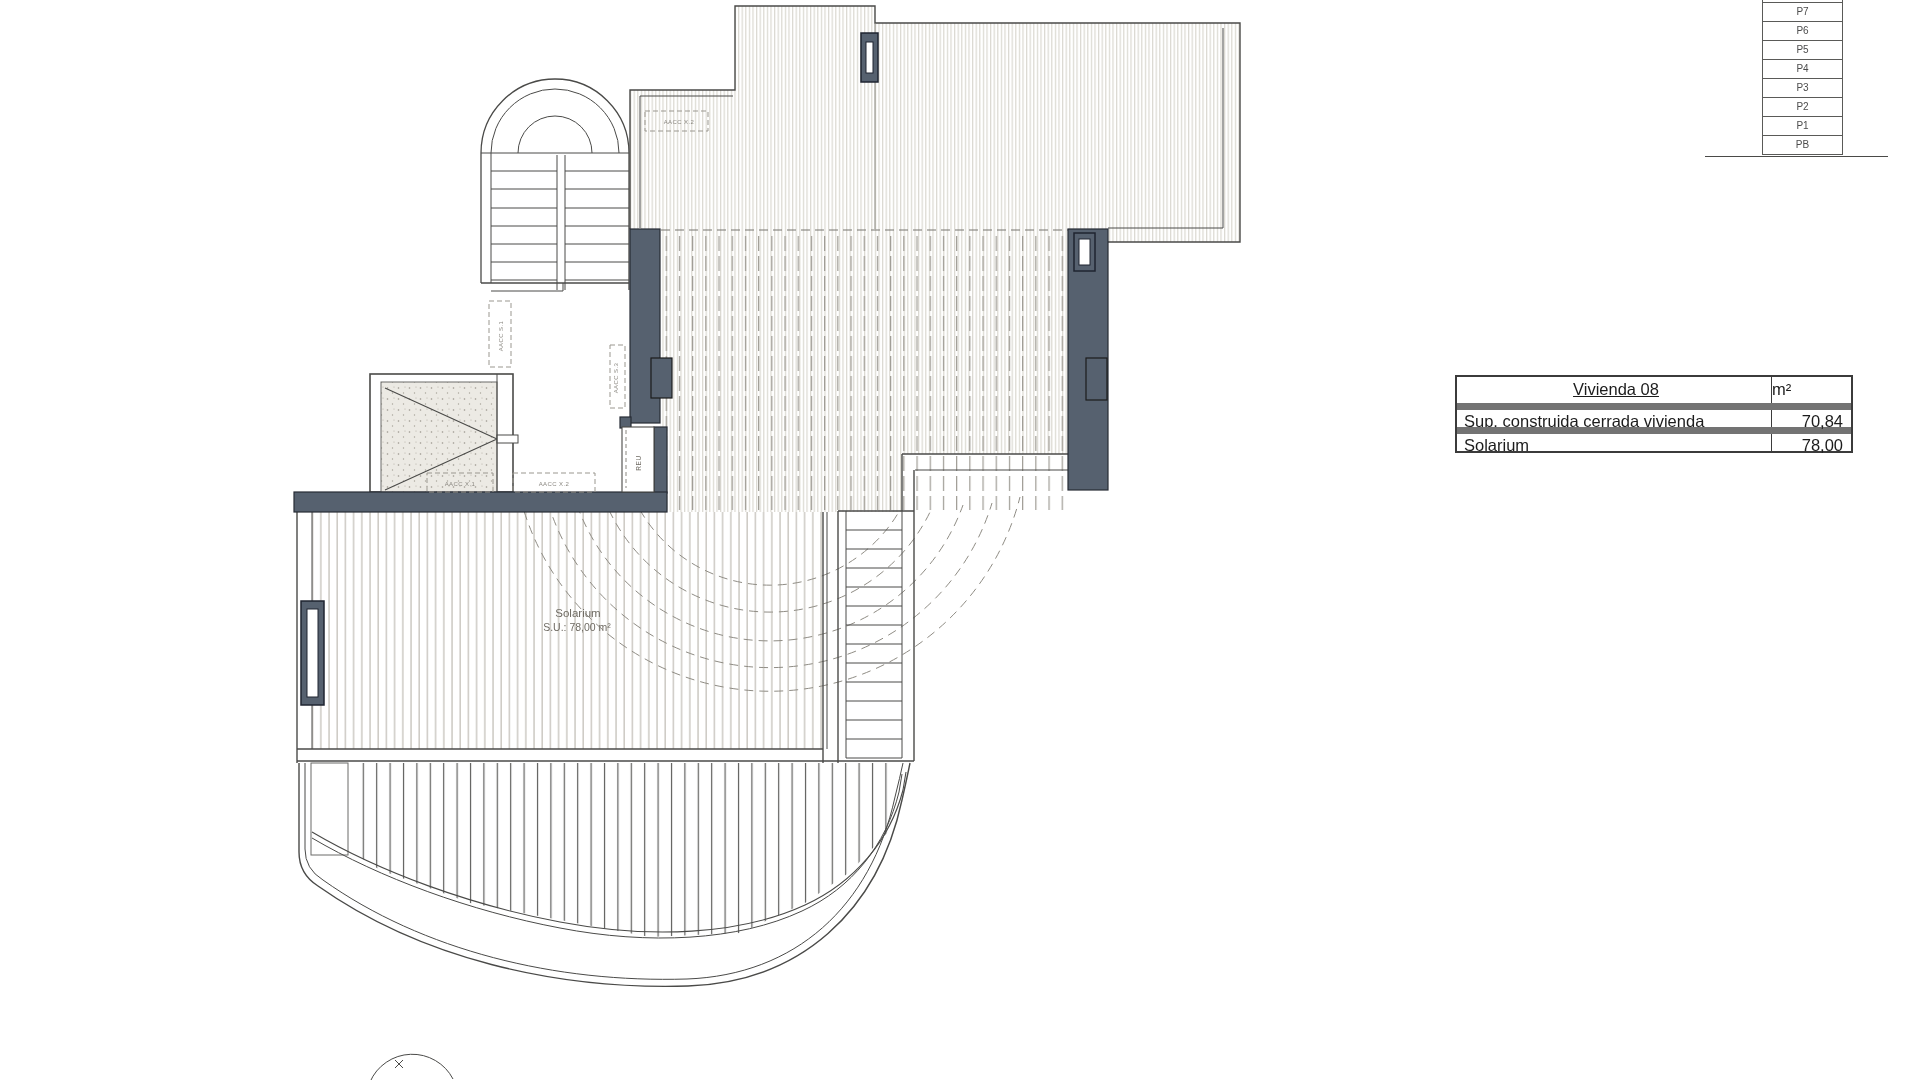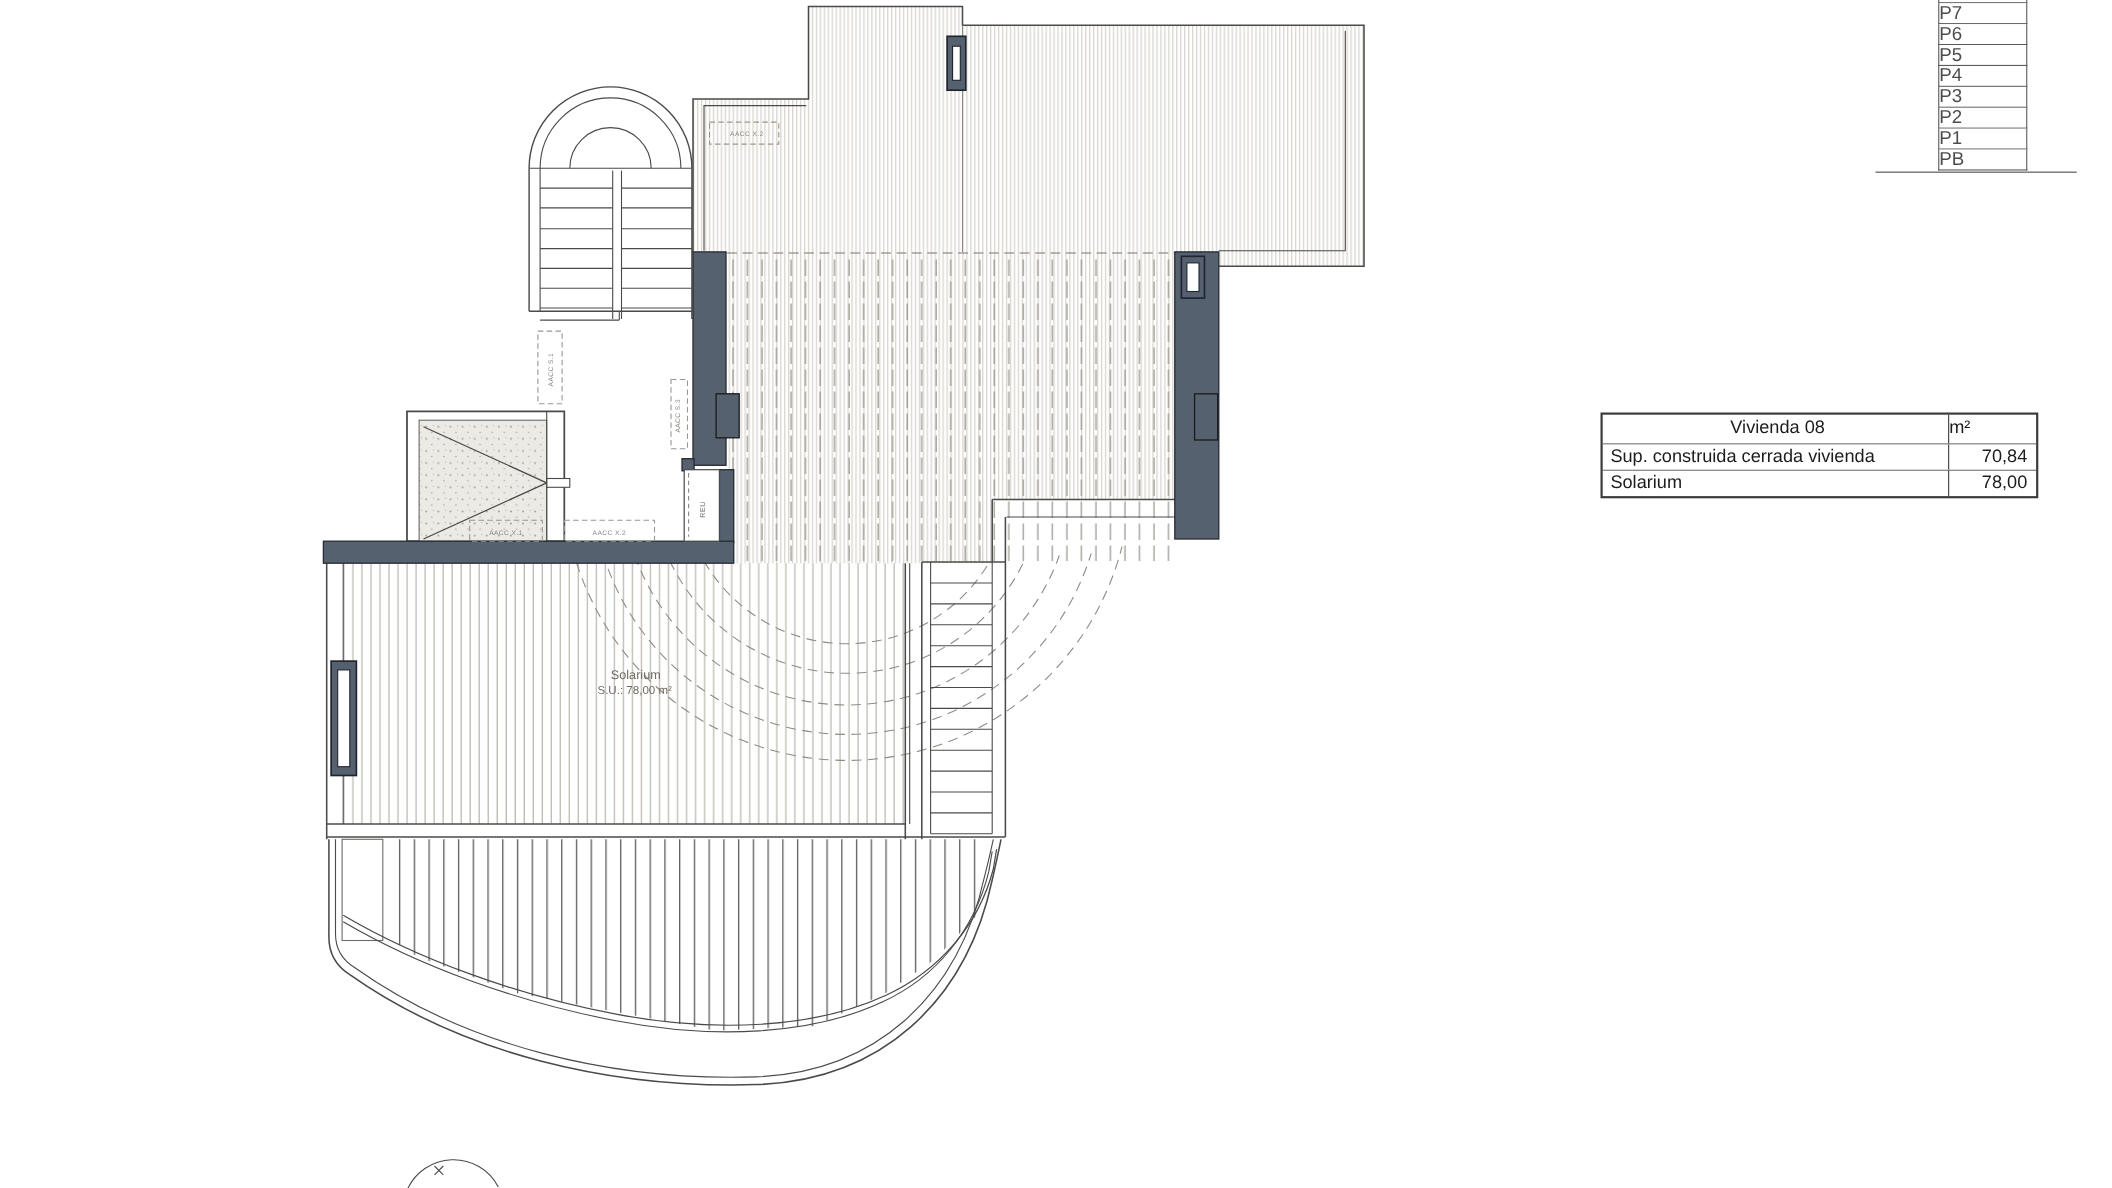--- a/index.html
+++ b/index.html
@@ -3,32 +3,32 @@
 <meta charset="utf-8">
 <style>
   html,body{margin:0;padding:0;}
   body{width:1920px;height:1080px;position:relative;background:#ffffff;overflow:hidden;
        font-family:"Liberation Sans", sans-serif;}
   #plan{position:absolute;left:0;top:0;}
   
   .stack{position:absolute;left:1762px;top:0;width:81px;}
   .stack .sliver{height:3px;border:1px solid #5a5a58;border-top:none;box-sizing:border-box;}
   .stack .lvl{height:19px;box-sizing:border-box;border:1px solid #5a5a58;border-top:none;
-              font-size:17px;color:#4c4c4c;text-align:left;line-height:18px;background:#fff;}
+              font-size:10px;color:#4c4c4c;text-align:center;line-height:18px;background:#fff;}
   .groundline{position:absolute;left:1705px;top:156px;width:183px;height:0;
               border-top:1.5px solid #4a4a48;}
   
   .atable{position:absolute;left:1455px;top:375px;width:398px;box-sizing:border-box;
           border:2px solid #3b3b3b;background:#fff;color:#1c1c1c;}
-  .arow{display:flex;height:24px;box-sizing:border-box;border-top:1px solid #737373;
+  .arow{display:flex;height:24px;box-sizing:border-box;border-top:7px solid #737373;
         font-size:16.5px;line-height:23px;}
   .arow.head{height:26px;border-top:none;line-height:25px;}
   .alabel{width:315px;box-sizing:border-box;padding-left:7px;border-right:1px solid #3b3b3b;
           white-space:nowrap;overflow:hidden;}
-  .alabel.center{text-align:center;padding-left:4px;}
+  .alabel.center{text-align:center;padding-left:4px;text-decoration:underline;}
   .aval{flex:1;text-align:right;padding-right:8px;}
   .aval.center{text-align:left;padding-right:0;}
 </style>
 </head>
 <body>
 
 <svg id="plan" width="1920" height="1080" viewBox="0 0 1920 1080">
   <defs>
     <pattern id="hatchFine" width="3.6" height="12" patternUnits="userSpaceOnUse">
       <line x1="0.7" y1="0" x2="0.7" y2="12" stroke="#cbc7bd" stroke-width="0.9"></line>

